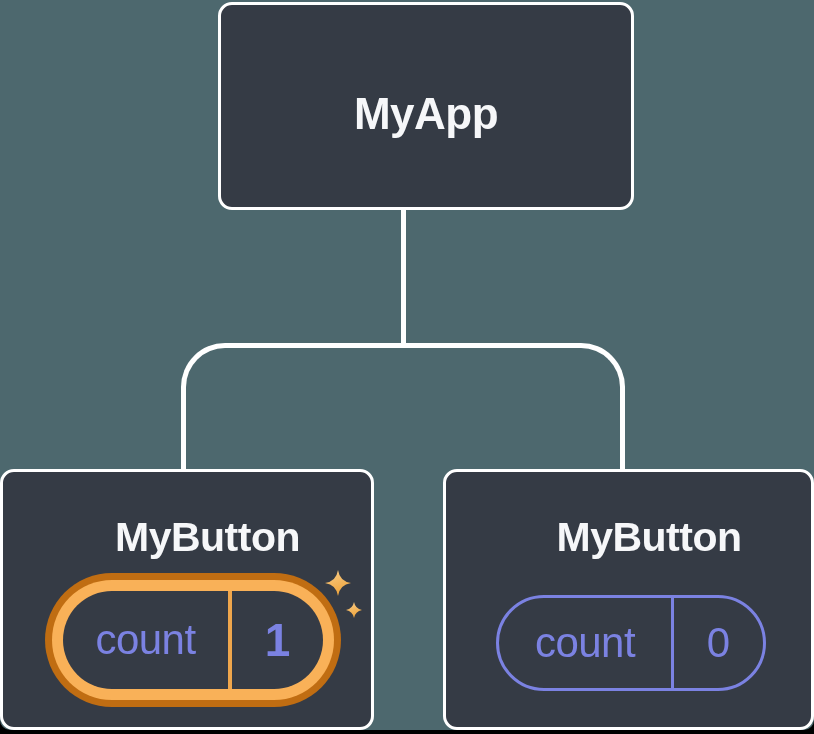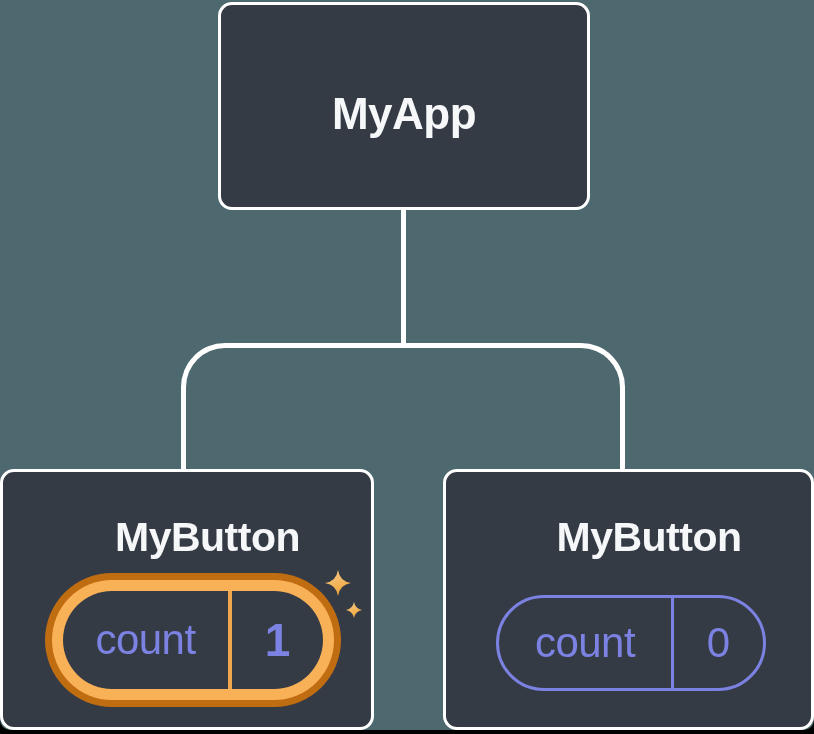--- a/index.html
+++ b/index.html
@@ -26,21 +26,21 @@
     background:var(--background);
     border-radius:0 0 10px 10px;
   }
   .node{
     position:absolute;
     background:var(--node-fill);
     border:3.5px solid var(--node-border);
     border-radius:14px;
     box-sizing:border-box;
   }
-  #node-root{left:218px;top:2px;width:372px;height:208px;}
+  #node-root{left:218px;top:2px;width:416px;height:208px;}
   #node-child-left{left:0px;top:469px;width:374px;height:261px;}
   #node-child-right{left:443px;top:469px;width:371px;height:261px;}
   .node-label{
     position:absolute;left:0;right:0;text-align:center;
     color:var(--text-white);font-weight:700;letter-spacing:-0.5px;
     white-space:nowrap;
   }
   #node-root .node-label{top:84px;font-size:44px;}
   .child .node-label{top:42px;font-size:41px;margin-left:41px;}
 

